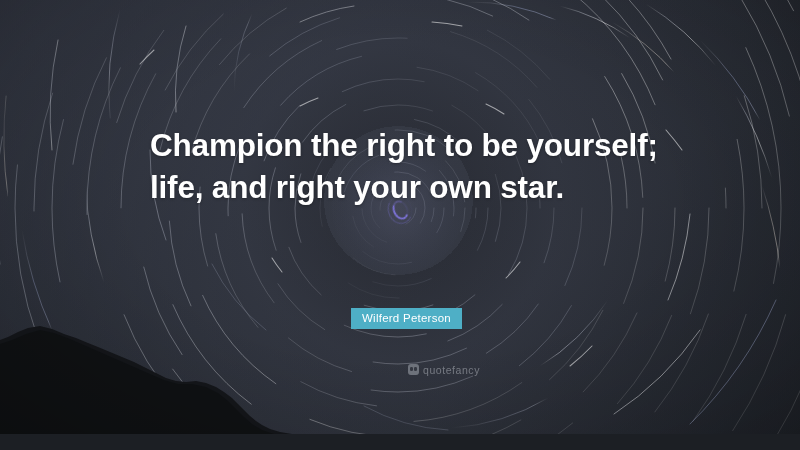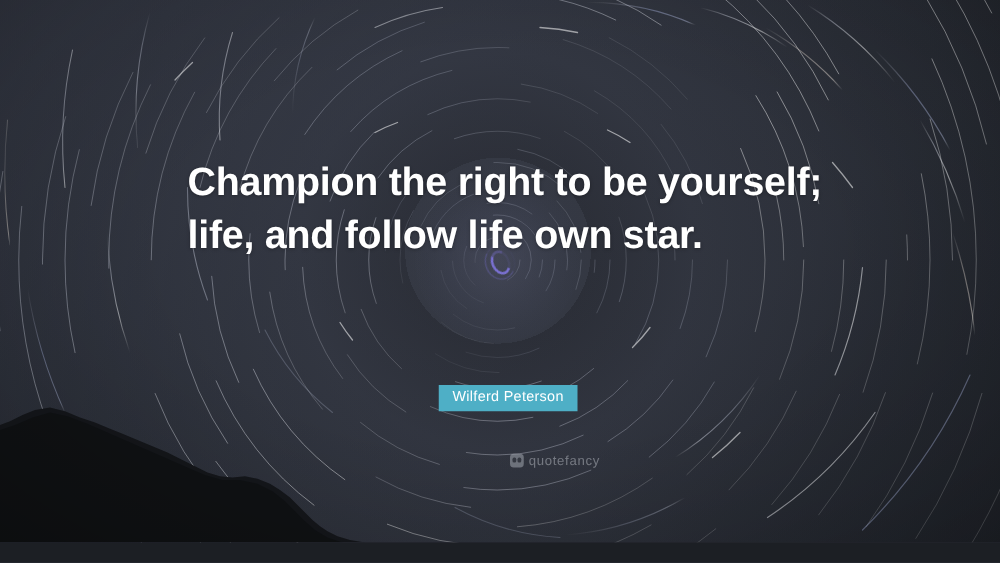--- a/index.html
+++ b/index.html
@@ -363,21 +363,21 @@
                L236,85 L244,93 L252,100 L262,106 L274,110 L0,110 Z" fill="#0e1013" opacity="0.85"></path>
     </svg>
   </div>
 
   <div class="vignette"></div>
 
   <div class="content">
 
     <div class="quote-block">
       <div class="quote-line">Champion the right to be yourself;</div>
-      <div class="quote-line">life, and follow life own star.</div>
+      <div class="quote-line">life, and right your own star.</div>
     </div>
 
     <div class="author-wrap">
       <span class="author-badge">Wilferd Peterson</span>
     </div>
 
     <div class="watermark">
       <span class="wm-inner">
         <span class="wm-logo"></span>
         <span class="wm-text">quotefancy</span>

